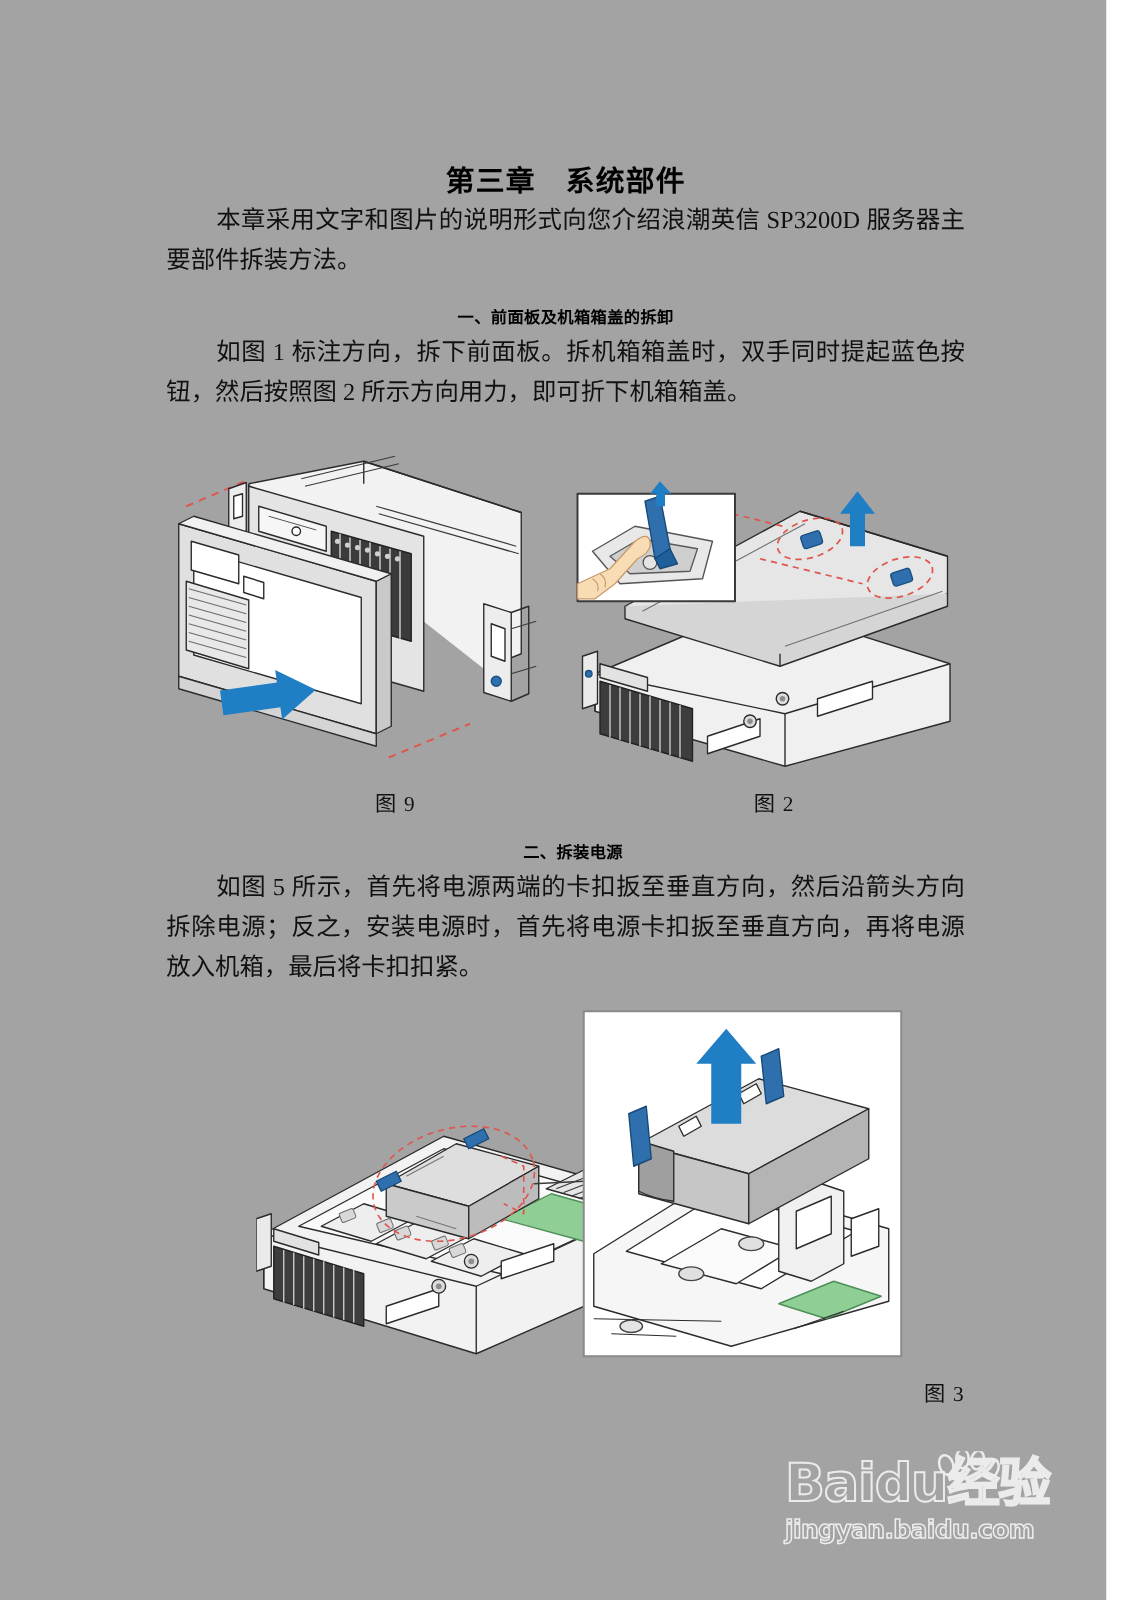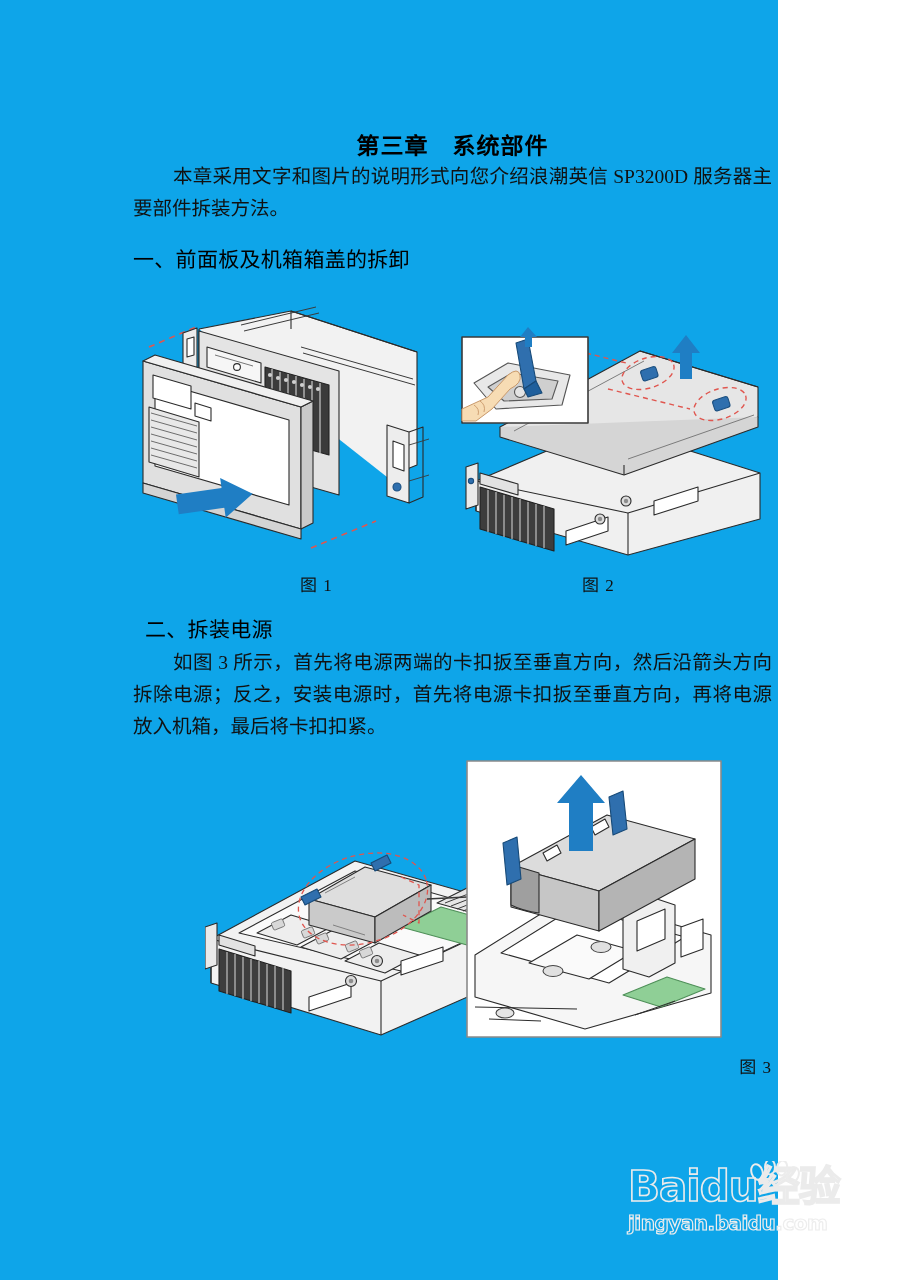--- a/index.html
+++ b/index.html
@@ -13,23 +13,23 @@
     height: 1280px;
     position: relative;
     overflow: hidden;
     font-family: "Liberation Serif", "DejaVu Serif", serif;
     color: #1a1a1a;
     -webkit-font-smoothing: antialiased;
   }
   .page {
     position: absolute;
     inset: 0;
-    width: 778px;
+    width: 885px;
     height: 1280px;
-    background: #0ea5e9;
+    background: #a3a3a3;
   }
   .content {
     position: absolute;
     left: 133px;
     top: 0;
     width: 639px;
   }
 
   
   .chapter-title {
@@ -49,26 +49,27 @@
     text-align: justify;
     text-justify: inter-ideograph;
     margin: 0;
     text-indent: 40px;
     color: #111;
     font-family: "Liberation Serif", "DejaVu Serif", serif;
   }
   .intro-para { }
   .section-heading {
     font-family: "DejaVu Sans", "Liberation Sans", sans-serif;
-    font-weight: normal;
-    font-size: 21px;
+    font-weight: bold;
+    font-size: 13px;
     letter-spacing: 0.3px;
     margin: 0;
     color: #000;
     line-height: 1.25;
+    text-align: center;
   }
   .sec1-heading { margin-top: 22px; }
   .sec2-heading { margin-top: 0; margin-left: 12px; }
   .sec-para { margin-top: 4px; }
 
   
   .figrow-1 {
     position: relative;
     height: 262px;
     margin-top: 32px;
@@ -78,21 +79,21 @@
     height: 28px;
   }
   .fig-caption {
     position: absolute;
     font-size: 17px;
     font-family: "Liberation Serif", "DejaVu Serif", serif;
     color: #111;
     letter-spacing: 1px;
   }
   .cap1 { left: 167px; top: 4px; }
-  .cap2 { left: 449px; top: 4px; }
+  .cap2 { left: 470px; top: 4px; }
   .cap3 { left: 0; right: 0; top: 4px; text-align: right; }
 
   .figrow-3 {
     position: relative;
     height: 292px;
     margin-top: 14px;
   }
 
   .fig {
     position: absolute;
@@ -139,20 +140,21 @@
 
 <div class="page">
 
   <div class="content">
 
     <h1 class="chapter-title">第三章　系统部件</h1>
 
     <p class="body-para intro-para">本章采用文字和图片的说明形式向您介绍浪潮英信 SP3200D 服务器主要部件拆装方法。</p>
 
     <h2 class="section-heading sec1-heading">一、前面板及机箱箱盖的拆卸</h2>
+    <p class="body-para sec-para">如图 1 标注方向，拆下前面板。拆机箱箱盖时，双手同时提起蓝色按钮，然后按照图 2 所示方向用力，即可折下机箱箱盖。</p>
 
     <div class="figrow-1">
 
       <svg class="fig" style="left:8px; top:0;" width="290" height="262" viewBox="0 0 290 262">
         <g fill="none" stroke="#2b2b2b" stroke-width="1.1" stroke-linejoin="round">
 
           <g stroke="#e0564f" stroke-width="1.6" stroke-dasharray="6 5">
             <path d="M8 42 L55 22"></path>
             <path d="M170 243 L235 216"></path>
           </g>
@@ -332,27 +334,27 @@
             </g>
 
             <path d="M70 22 L62 32 L67 32 L67 42 L74 42 L74 32 L79 32 Z" fill="#1f7ec4" stroke="none"></path>
           </g>
         </g>
       </svg>
 
     </div>
 
     <div class="fig-caption-row">
-      <span class="fig-caption cap1">图 1</span>
+      <span class="fig-caption cap1">图 9</span>
       <span class="fig-caption cap2">图 2</span>
     </div>
 
     <div style="height:22px"></div>
     <h2 class="section-heading sec2-heading">二、拆装电源</h2>
-    <p class="body-para sec-para">如图 3 所示，首先将电源两端的卡扣扳至垂直方向，然后沿箭头方向拆除电源；反之，安装电源时，首先将电源卡扣扳至垂直方向，再将电源放入机箱，最后将卡扣扣紧。</p>
+    <p class="body-para sec-para">如图 5 所示，首先将电源两端的卡扣扳至垂直方向，然后沿箭头方向拆除电源；反之，安装电源时，首先将电源卡扣扳至垂直方向，再将电源放入机箱，最后将卡扣扣紧。</p>
 
     <div class="figrow-3">
 
       <svg class="fig" style="left:72px; top:0;" width="520" height="292" viewBox="0 0 520 292">
         <g fill="none" stroke="#2b2b2b" stroke-width="1.1" stroke-linejoin="round">
 
           <g>
 
             <path d="M6 182 L150 104 L326 154 L326 212 L176 278 L6 226 Z" fill="#f2f2f2"></path>
             <path d="M6 182 L6 226"></path>

